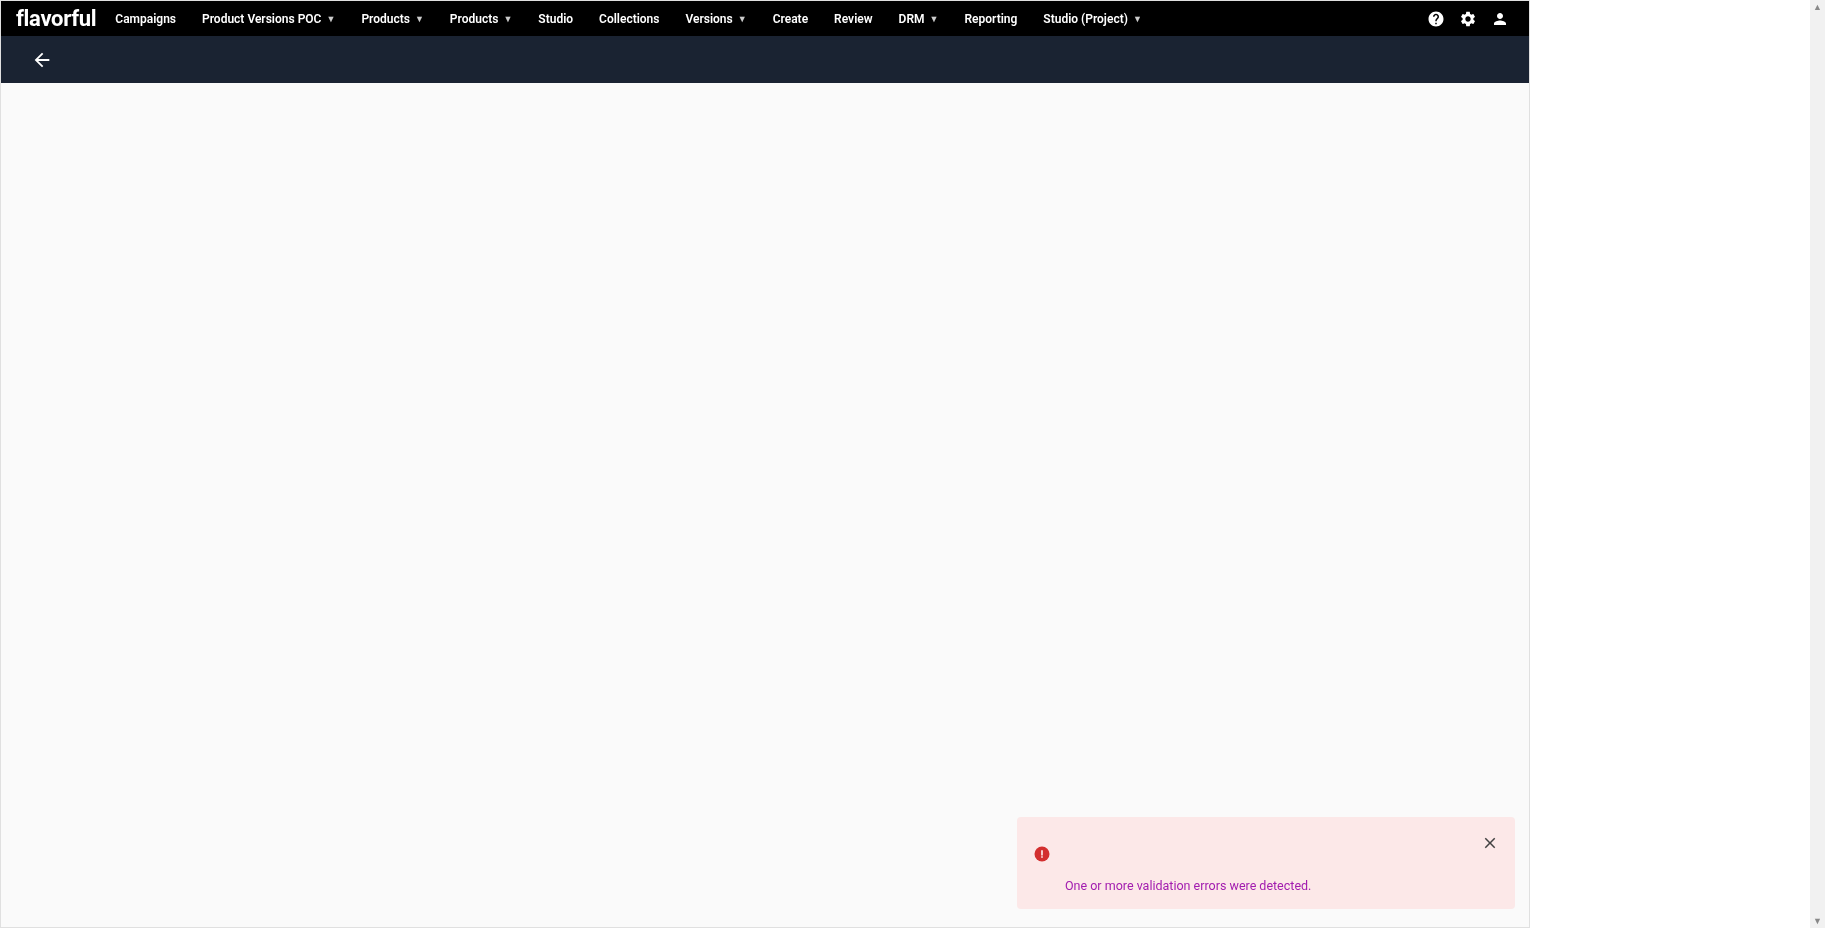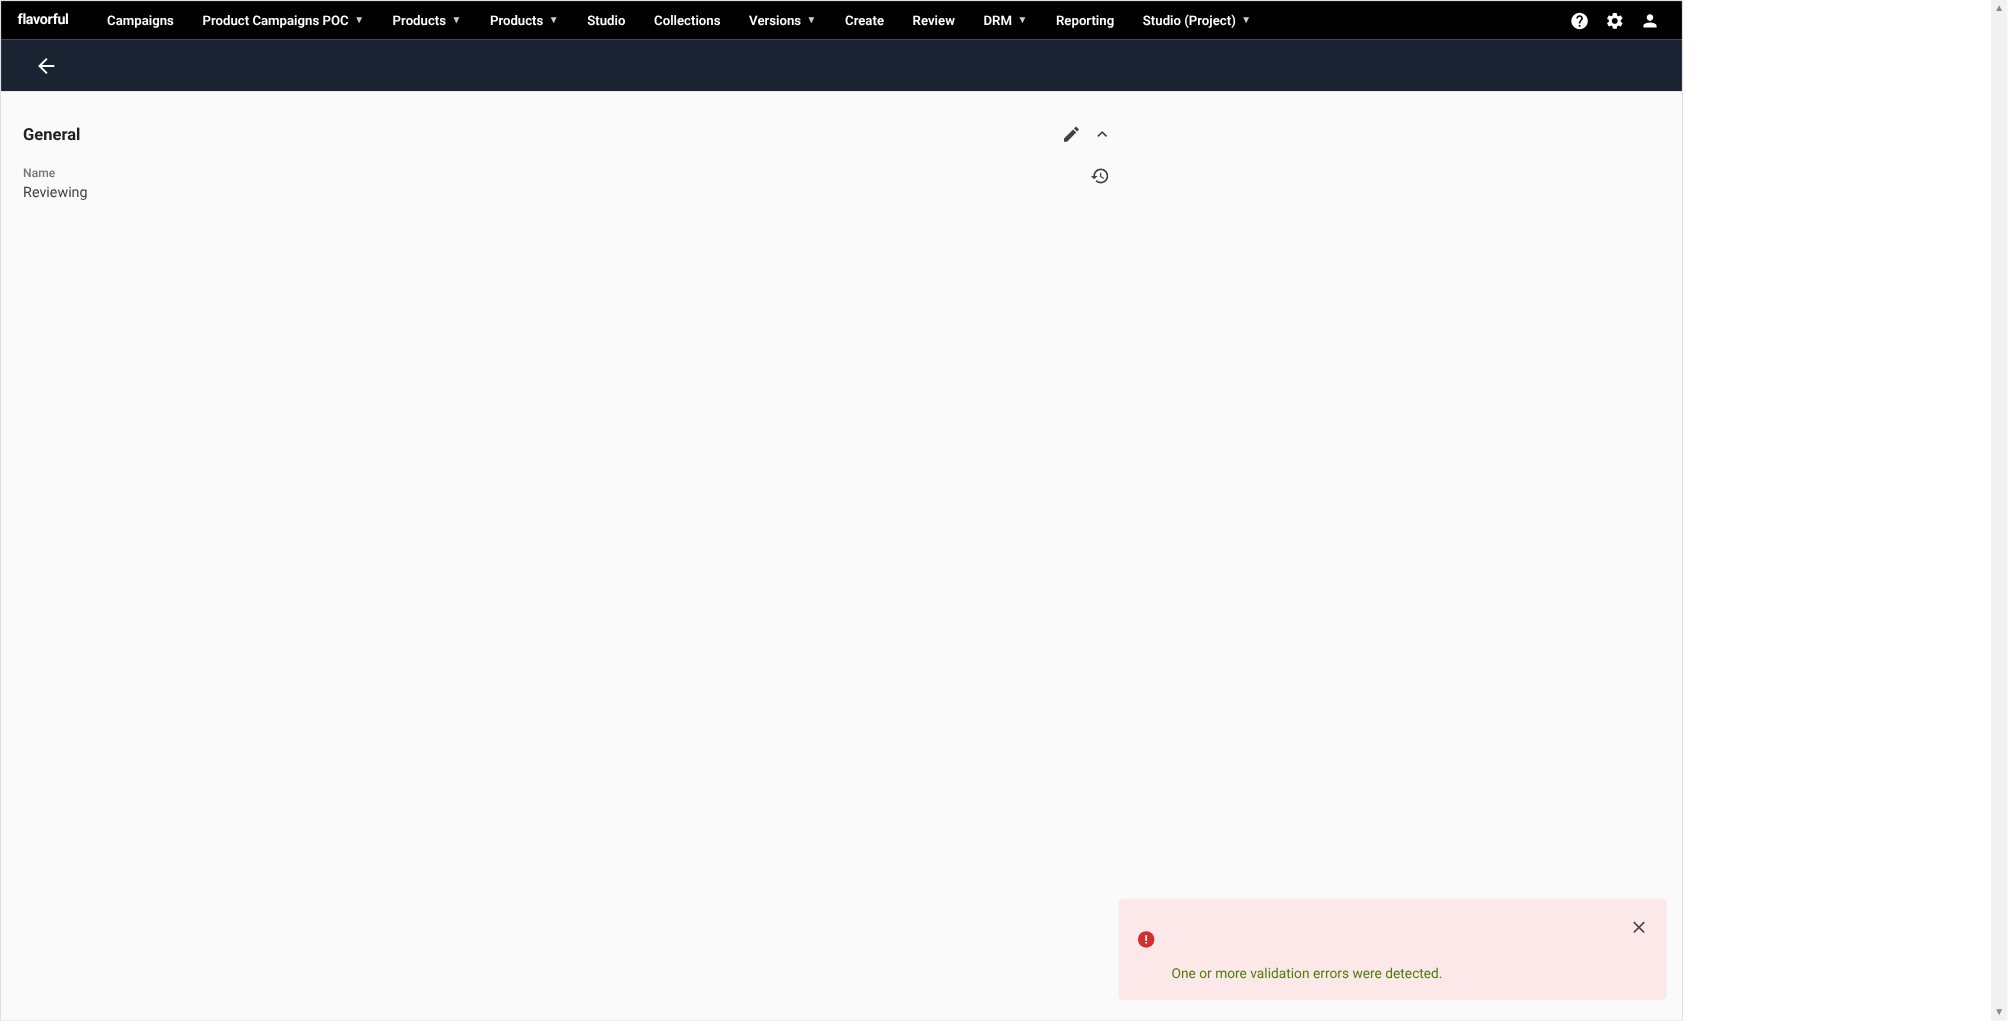--- a/index.html
+++ b/index.html
@@ -26,22 +26,22 @@
     .topnav {
       background: #000;
       height: 35px;
       display: flex;
       align-items: center;
       padding: 0 15px;
       color: #fff;
     }
     .brand {
       font-weight: 700;
-      font-size: 13px;
-      margin-right: 22px;
+      font-size: 22px;
+      margin-right: 6px;
       letter-spacing: -0.3px;
     }
     .nav-items {
       display: flex;
       align-items: center;
       gap: 0;
       flex: 1;
     }
     .nav-item {
       font-size: 12px;
@@ -162,21 +162,21 @@
       height: 18px;
       flex-shrink: 0;
       margin-top: 14px;
     }
     .error-icon circle {
       fill: #d32f2f;
     }
     .error-text {
       flex: 1;
       font-size: 12.5px;
-      color: #4d7c0f;
+      color: #a21caf;
       line-height: 1.45;
       margin-top: 46px;
     }
     .error-close {
       width: 18px;
       height: 18px;
       fill: #424242;
       cursor: pointer;
       flex-shrink: 0;
       margin-top: 3px;
@@ -204,21 +204,21 @@
 <body>
 
 <div class="app-container">
   <div class="topnav">
     <div class="brand">flavorful</div>
     <div class="nav-items">
       <div class="nav-item">
         <span>Campaigns</span>
       </div>
       <div class="nav-item">
-        <span>Product Campaigns POC</span>
+        <span>Product Versions POC</span>
         <span class="dropdown-caret">▼</span>
       </div>
       <div class="nav-item">
         <span>Products</span>
         <span class="dropdown-caret">▼</span>
       </div>
       <div class="nav-item">
         <span>Products</span>
         <span class="dropdown-caret">▼</span>
       </div>
@@ -263,44 +263,20 @@
     </div>
   </div>
 
   <div class="subheader">
     <svg class="back-arrow" viewBox="0 0 24 24">
         <path d="M20 11H7.83l5.59-5.59L12 4l-8 8 8 8 1.41-1.41L7.83 13H20v-2z"></path>
       </svg>
   </div>
 
   <div class="content-area">
-    <div class="general-section">
-      <div class="section-header">
-        <div class="section-title">General</div>
-        <div class="section-actions">
-          <svg class="action-icon" viewBox="0 0 24 24">
-              <path d="M3 17.25V21h3.75L17.81 9.94l-3.75-3.75L3 17.25zM20.71 7.04c.39-.39.39-1.02 0-1.41l-2.34-2.34c-.39-.39-1.02-.39-1.41 0l-1.83 1.83 3.75 3.75 1.83-1.83z"></path>
-            </svg>
-          <svg class="action-icon" viewBox="0 0 24 24">
-              <path d="M12 8l-6 6 1.41 1.41L12 10.83l4.59 4.58L18 14z"></path>
-            </svg>
-        </div>
-      </div>
-      <div class="field-group">
-        <div class="field-content">
-          <div class="field-label">Name</div>
-          <div class="field-value">Reviewing</div>
-        </div>
-        <div class="history-icon-wrap">
-          <svg class="history-icon" viewBox="0 0 24 24">
-              <path d="M13 3c-4.97 0-9 4.03-9 9H1l3.89 3.89.07.14L9 12H6c0-3.87 3.13-7 7-7s7 3.13 7 7-3.13 7-7 7c-1.93 0-3.68-.79-4.94-2.06l-1.42 1.42C8.27 19.99 10.51 21 13 21c4.97 0 9-4.03 9-9s-4.03-9-9-9zm-1 5v5l4.28 2.54.72-1.21-3.5-2.08V8H12z"></path>
-            </svg>
-        </div>
-      </div>
-    </div>
 
     <div class="error-toast">
       <svg class="error-icon" viewBox="0 0 24 24">
         <circle cx="12" cy="12" r="10"></circle>
         <path fill="#fff" d="M11 7h2v7h-2zm0 8h2v2h-2z"></path>
       </svg>
       <div class="error-text">
         <div>One or more validation errors were detected.</div>
       </div>
       <svg class="error-close" viewBox="0 0 24 24">

